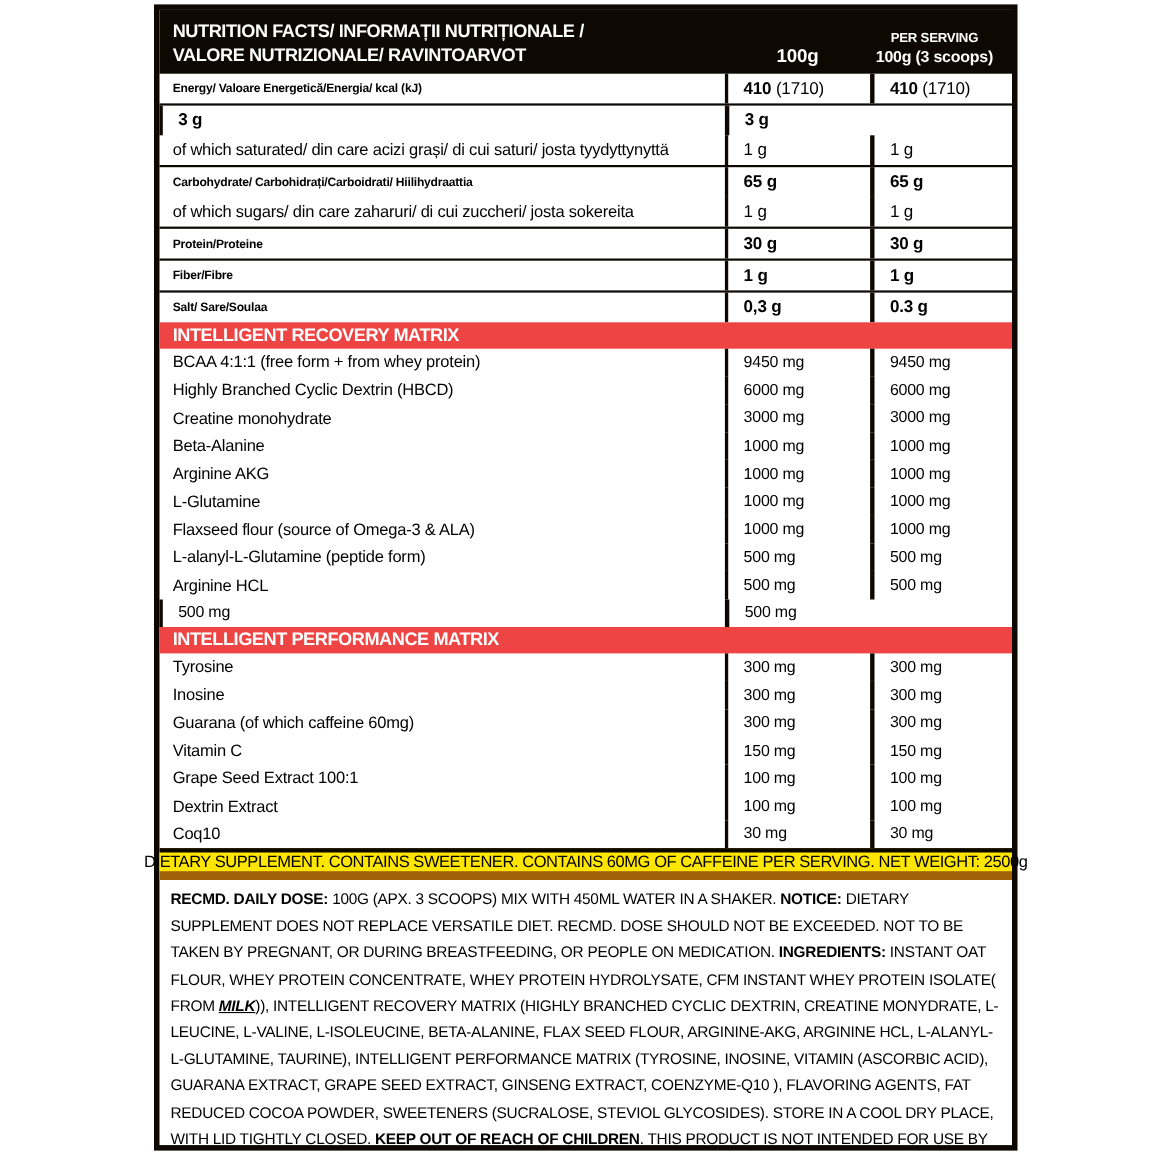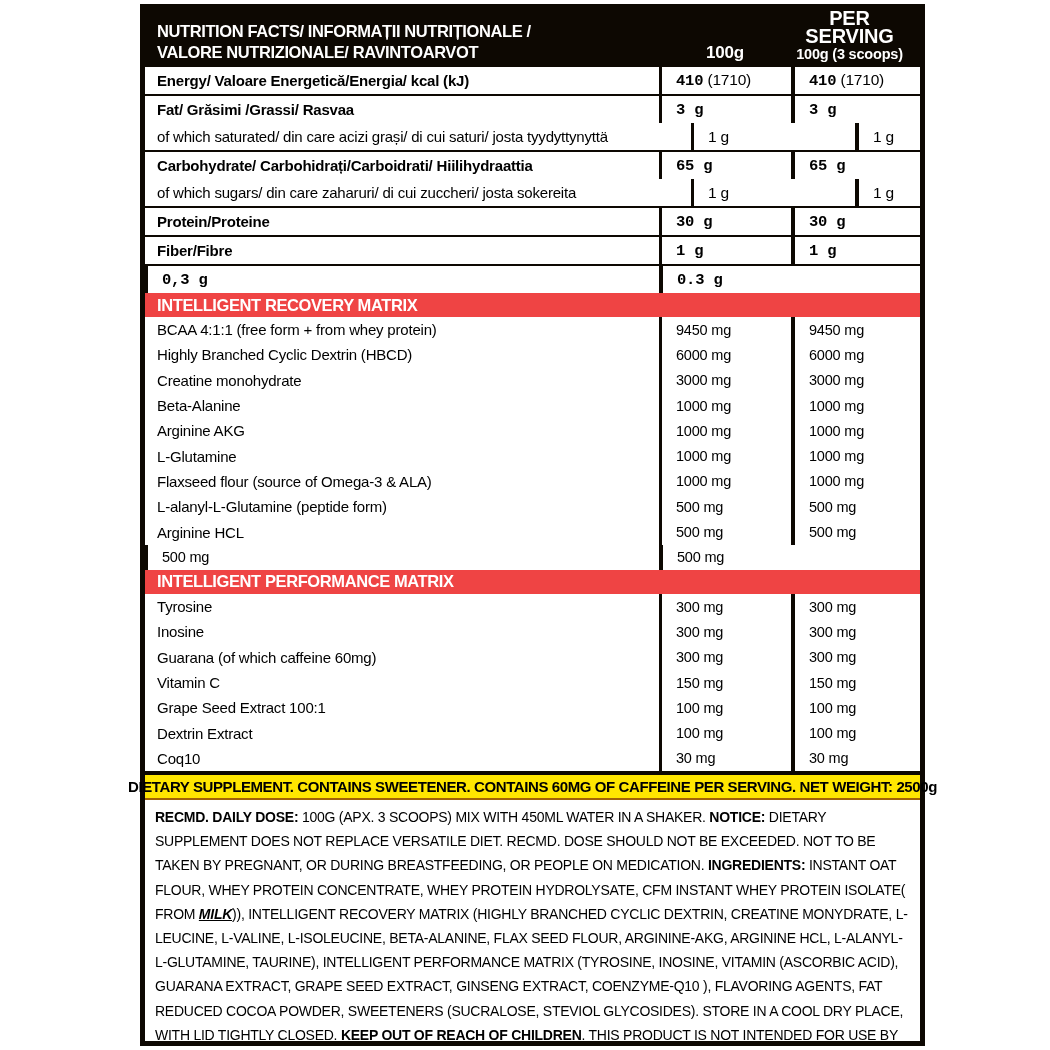--- a/index.html
+++ b/index.html
@@ -11,49 +11,49 @@
   }
   
   .hdr{
     background:#0d0802;color:#fff;height:58px;flex:0 0 58px;
     display:grid;grid-template-columns:514px 132px 117px;align-items:end;
     box-sizing:border-box;padding-bottom:6px;
   }
   .hdr .ttl{padding-left:12px;font-weight:bold;font-size:16.5px;line-height:21px;letter-spacing:-0.4px;}
   .hdr .c100{font-weight:bold;font-size:17px;text-align:center;}
   .hdr .cserv{text-align:center;line-height:18px;}
-  .hdr .cserv .l1{font-weight:bold;font-size:20px;display:block;}
+  .hdr .cserv .l1{font-weight:bold;font-size:12px;display:block;}
   .hdr .cserv .l2{font-weight:bold;font-size:14.5px;display:block;}
   
   .nrow{display:grid;grid-template-columns:514px 132px 117px;align-items:stretch;}
   .nrow .lab{padding:0 6px 0 12px;display:flex;align-items:center;}
   .nrow .vcell{border-left:3px solid #0d0802;box-sizing:border-box;display:flex;align-items:center;padding-left:14px;}
   .nrow .vcell.vs{border-left:4px solid #0d0802;}
   .nrow.sep{border-bottom:2px solid #0d0802;}
   .nrow.main{min-height:27px;}
-  .nrow.main .lab{font-weight:bold;font-size:15px;}
-  .nrow.sub{min-height:27px;gap:32px;}
+  .nrow.main .lab{font-weight:bold;font-size:11px;}
+  .nrow.sub{min-height:27px;}
   .nrow.sub .lab{font-weight:normal;font-size:15px;}
   .vtxt{font-size:15.5px;}
-  .vtxt b{font-weight:bold;font-family:Liberation Mono, monospace;}
+  .vtxt b{font-weight:bold;}
   .nrow.matrix{height:25.3px;}
   .nrow.matrix .lab{font-weight:normal;font-size:15px;}
   .nrow.matrix .vtxt{font-size:14.5px;}
   
   .secbar{
     background:#ef4444;color:#fff;height:24px;flex:0 0 24px;
     display:flex;align-items:center;padding-left:12px;
     font-weight:bold;font-size:16.5px;letter-spacing:-0.4px;
   }
   
   .banner{
     flex:0 0 29px;box-sizing:border-box;
-    border-top:4px solid #0d0802;border-bottom:2px solid #a16207;
+    border-top:4px solid #0d0802;border-bottom:8px solid #a16207;
     display:flex;align-items:center;justify-content:center;
-    font-weight:bold;font-size:15px;letter-spacing:-0.4px;white-space:nowrap;
+    font-weight:normal;font-size:15px;letter-spacing:-0.4px;white-space:nowrap;
   }
   
   .footer{
     flex:1 1 auto;padding:5px 9px 4px 10px;
     font-size:14px;line-height:24.2px;letter-spacing:-0.25px;
     text-align:left;overflow:hidden;
   }
   .footer span.b{font-weight:bold;margin-top:16px;}
   .footer span.i{font-style:italic;}
   .footer span.u{text-decoration:underline;}
@@ -79,21 +79,20 @@
       <div class="nrow main sep">
         <div class="lab">Energy/ Valoare Energetică/Energia/ kcal (kJ)</div>
         <div class="vcell">
           <span class="vtxt"><b>410</b> (1710)</span>
         </div>
         <div class="vcell vs">
           <span class="vtxt"><b>410</b> (1710)</span>
         </div>
       </div>
       <div class="nrow main">
-        <div class="lab">Fat/ Grăsimi /Grassi/ Rasvaa</div>
         <div class="vcell">
           <span class="vtxt"><b>3 g</b></span>
         </div>
         <div class="vcell vs">
           <span class="vtxt"><b>3 g</b></span>
         </div>
       </div>
       <div class="nrow sub sep">
         <div class="lab">of which saturated/ din care acizi grași/ di cui saturi/ josta tyydyttynyttä</div>
         <div class="vcell">
@@ -133,20 +132,21 @@
       <div class="nrow main sep">
         <div class="lab">Fiber/Fibre</div>
         <div class="vcell">
           <span class="vtxt"><b>1 g</b></span>
         </div>
         <div class="vcell vs">
           <span class="vtxt"><b>1 g</b></span>
         </div>
       </div>
       <div class="nrow main">
+        <div class="lab">Salt/ Sare/Soulaa</div>
         <div class="vcell">
           <span class="vtxt"><b>0,3 g</b></span>
         </div>
         <div class="vcell vs">
           <span class="vtxt"><b>0.3 g</b></span>
         </div>
       </div>
     </div>
 
   <div class="secbar">INTELLIGENT RECOVERY MATRIX</div>

